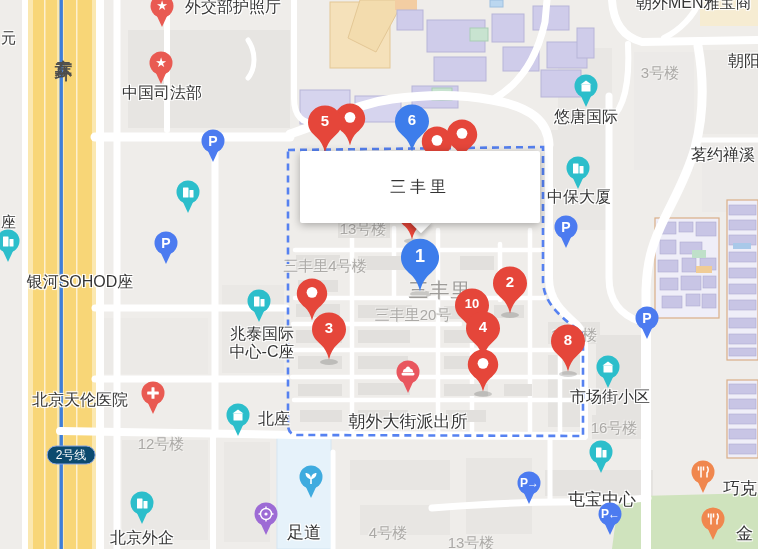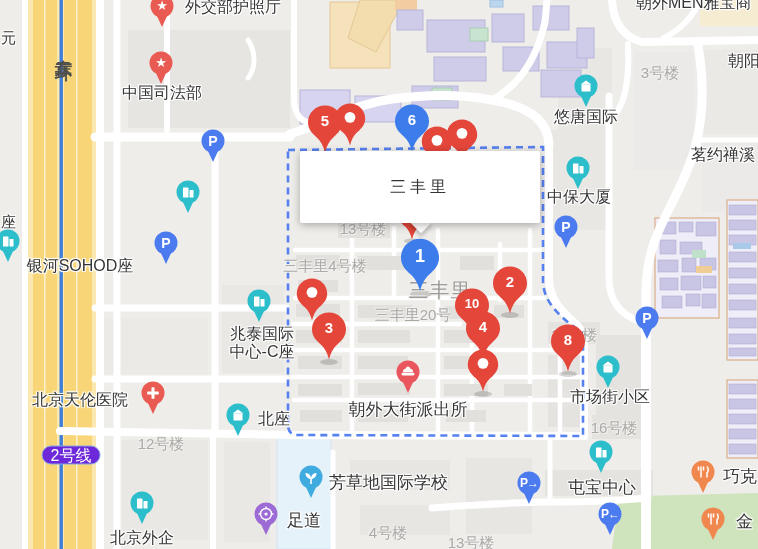--- a/index.html
+++ b/index.html
@@ -10,36 +10,36 @@
   }
   .base-svg{position:absolute;left:0;top:0;z-index:0;}
   
   .lbl{
     position:absolute;white-space:nowrap;z-index:4;
     font-size:16px;color:#353535;
     transform:translate(-50%,-50%);
     text-shadow:-1px -1px 0 #fff,1px -1px 0 #fff,-1px 1px 0 #fff,1px 1px 0 #fff,0 0 3px #fff;
   }
   .lbl.la{transform:translate(0,-50%);}
-  .lbl.big{font-size:17px;}
+  .lbl.big{font-size:17px;margin-top:12px;}
   .glbl{
     position:absolute;white-space:nowrap;z-index:3;
     font-size:15px;color:#ABA9A6;
     transform:translate(-50%,-50%);
     text-shadow:-1px -1px 0 #F3F2F0,1px 1px 0 #F3F2F0;
     text-align:center;
   }
   .glbl.huge{font-size:20px;color:#9D9B98;letter-spacing:1px;}
   .vroad{
     position:absolute;z-index:4;writing-mode:vertical-rl;text-orientation:upright;
     font-size:17px;font-weight:bold;color:#4E4E4C;letter-spacing:3px;
   }
   .line-badge{
     position:absolute;z-index:4;transform:translate(-50%,-50%);
-    background:#6d28d9;color:#fff;font-size:16px;line-height:15px;
+    background:#0c4a6e;color:#fff;font-size:12px;line-height:15px;
     padding:1px 8px;border-radius:10px;border:1px solid #86A5E4;text-align:center;
   }
   
   .cpin{position:absolute;width:26px;height:36px;margin-left:-13px;margin-top:-12.5px;z-index:4;}
   .cpin svg{display:block;}
   .cpin .pletter{
     position:absolute;left:0;top:3px;width:26px;text-align:center;
     color:#fff;font-size:14px;font-weight:bold;line-height:18px;
   }
   .cpin .pcombo{
@@ -272,26 +272,25 @@
   <div class="glbl" style="left:388px;top:533px">4号楼</div>
   <div class="glbl" style="left:471px;top:543px">13号楼</div>
   <div class="glbl" style="left:614px;top:428px">16号楼</div>
   <div class="glbl" style="left:574px;top:335px">18号楼</div>
 
   <div class="vroad" style="left:52px;top:46px">东二环</div>
   <div class="line-badge" style="left:71px;top:455px">2号线</div>
 
   <div class="lbl" style="left:233px;top:7px">外交部护照厅</div>
   <div class="lbl" style="left:162px;top:93px">中国司法部</div>
-  <div class="lbl" style="left:80px;top:266px">银河SOHOD座</div>
+  <div class="lbl" style="left:80px;top:282px">银河SOHOD座</div>
   <div class="lbl" style="left:80px;top:400px">北京天伦医院</div>
   <div class="lbl" style="left:262px;top:343px;text-align:center;white-space:pre;line-height:18px"><span>兆泰国际</span><br><span>中心-C座</span></div>
   <div class="lbl" style="left:274px;top:419px">北座</div>
   <div class="lbl" style="left:142px;top:538px">北京外企</div>
-  <div class="lbl la big" style="left:329px;top:482px">芳草地国际学校</div>
   <div class="lbl big" style="left:304px;top:520px">足道</div>
   <div class="lbl big" style="left:408px;top:409px">朝外大街派出所</div>
   <div class="lbl" style="left:610px;top:397px">市场街小区</div>
   <div class="lbl big" style="left:602px;top:487px">屯宝中心</div>
   <div class="lbl" style="left:586px;top:117px">悠唐国际</div>
   <div class="lbl" style="left:579px;top:197px">中保大厦</div>
   <div class="lbl" style="left:723px;top:155px">茗约禅溪</div>
   <div class="lbl la" style="left:728px;top:61px">朝阳</div>
   <div class="lbl la" style="left:636px;top:3px">朝外MEN雅宝商</div>
   <div class="lbl la big" style="left:723px;top:476px">巧克</div>

